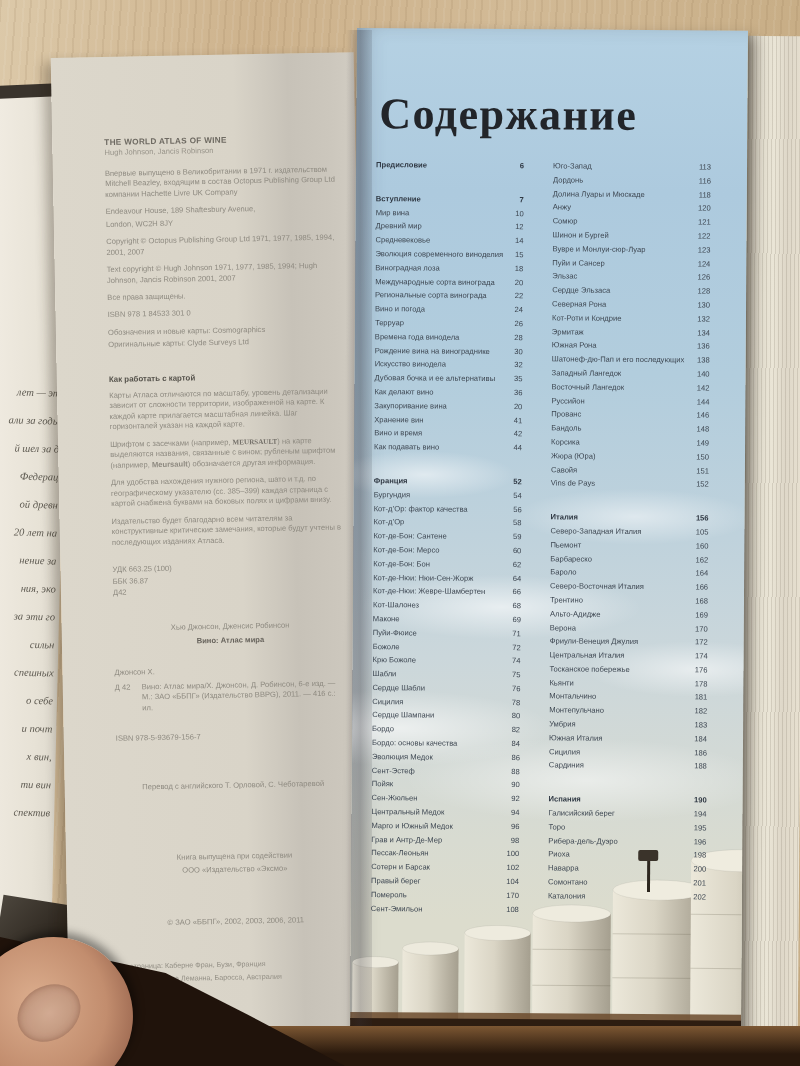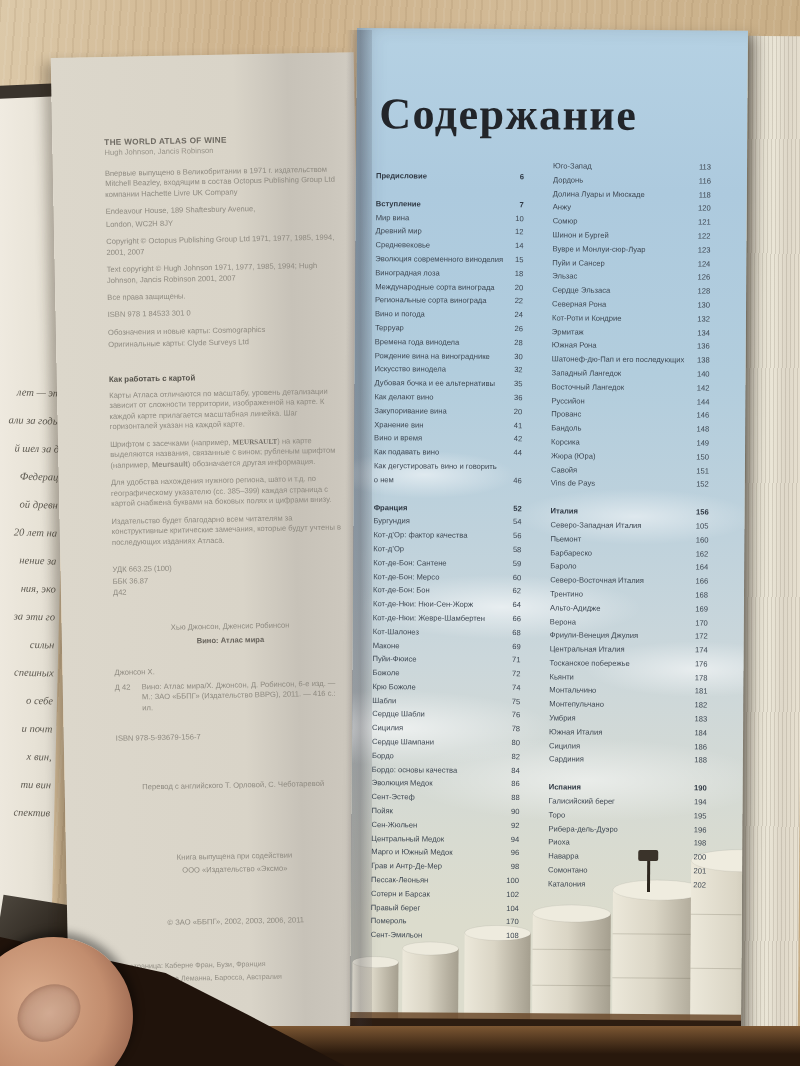--- a/index.html
+++ b/index.html
@@ -62,22 +62,22 @@
       radial-gradient(ellipse 260px 60px at 60% 74%,rgba(255,255,255,.5),transparent 70%);}
   .toc-title{position:absolute;left:23px;top:60px;z-index:3;
     font-family:"Liberation Serif","DejaVu Serif",serif;font-weight:700;font-size:44px;
     color:#22252a;letter-spacing:1.5px;}
   .toc-col{position:absolute;top:130px;z-index:3;font-size:7.6px;color:#3d4651;}
   .col-left{left:20px;width:148px;}
   .col-right{left:197px;width:158px;}
   .toc-row{display:flex;align-items:flex-end;line-height:13.8px;}
   .toc-row .lbl{flex:1 1 auto;}
   .toc-row .pg{flex:0 0 auto;margin-left:4px;text-align:right;min-width:16px;}
-  .toc-row.header{font-weight:700;color:#303944;margin-top:14px;}
-  .toc-col .toc-row.header:first-child{margin-top:11px;}
+  .toc-row.header{font-weight:700;color:#303944;margin-top:20px;}
+  .toc-col .toc-row.header:first-child{margin-top:0;}
   .tanks{position:absolute;left:0;bottom:0;width:391px;height:200px;z-index:2;}
   
   .bottom-wood{position:absolute;left:0;right:0;bottom:0;height:40px;z-index:5;
     background:linear-gradient(#7c5733,#28180c 70%);}
   .bottom-dark{position:absolute;left:0;bottom:0;width:345px;height:150px;z-index:6;background:#20130b;
     clip-path:polygon(0 14%,48% 38%,72% 66%,100% 100%,0 100%);}
   .thumb{position:absolute;left:-20px;top:936px;width:152px;height:156px;z-index:7;
     background:radial-gradient(ellipse at 42% 38%,#dcae8e,#c28d6e 55%,#935f49 88%);
     border-radius:46% 54% 52% 48%;transform:rotate(-28deg);box-shadow:5px -3px 9px rgba(0,0,0,.4);}
   .thumb-nail{position:absolute;left:16px;top:986px;width:66px;height:54px;z-index:8;
@@ -291,24 +291,20 @@
           <span class="pg">41</span>
         </div>
         <div class="toc-row">
           <span class="lbl">Вино и время</span>
           <span class="pg">42</span>
         </div>
         <div class="toc-row">
           <span class="lbl">Как подавать вино</span>
           <span class="pg">44</span>
         </div>
-        <div class="toc-row">
-          <span class="lbl">Как дегустировать вино и говорить о нем</span>
-          <span class="pg">46</span>
-        </div>
         <div class="toc-row header">
           <span class="lbl">Франция</span>
           <span class="pg">52</span>
         </div>
         <div class="toc-row">
           <span class="lbl">Бургундия</span>
           <span class="pg">54</span>
         </div>
         <div class="toc-row">
           <span class="lbl">Кот-д’Ор: фактор качества</span>

